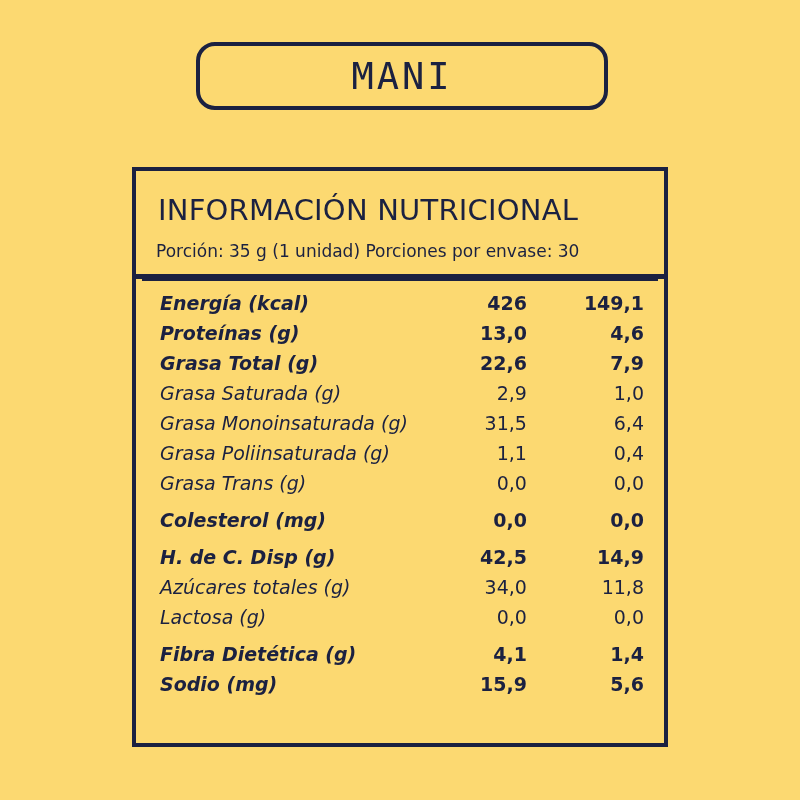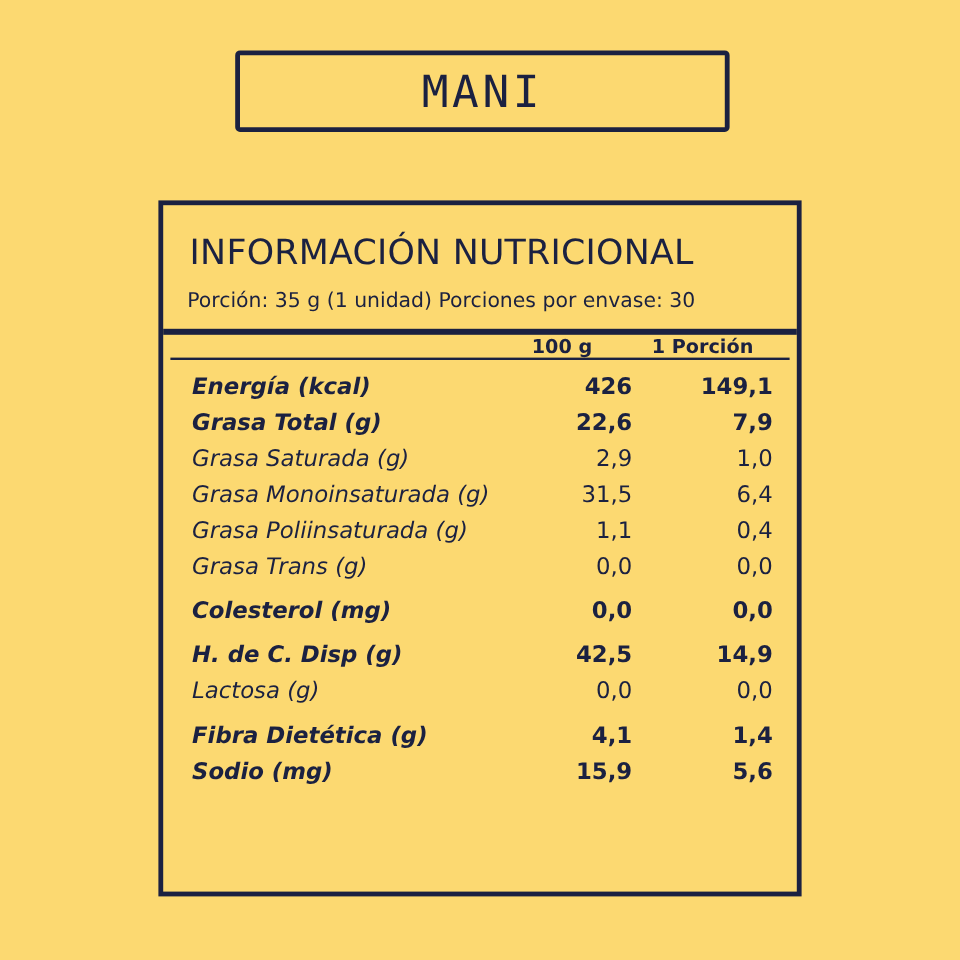--- a/index.html
+++ b/index.html
@@ -22,21 +22,21 @@
   }
 
   
   .title-pill {
     position: absolute;
     left: 196px;
     top: 42px;
     width: 412px;
     height: 68px;
     border: 4px solid #1B2141;
-    border-radius: 4px;
+    border-radius: 19px;
     box-sizing: border-box;
     display: flex;
     align-items: center;
     justify-content: center;
   }
   .title-text {
     font-family: "DejaVu Sans Mono", monospace;
     font-size: 37px;
     letter-spacing: 3px;
     color: #1B2141;
@@ -122,50 +122,41 @@
     <span class="title-text">MANI</span>
   </div>
 
   <div class="panel">
 
     <div class="panel-heading">INFORMACIÓN NUTRICIONAL</div>
     <div class="portion-line">Porción: 35 g (1 unidad) Porciones por envase: 30</div>
 
     <div class="rule-thick"></div>
 
-    <table class="nutri">
-      <colgroup>
-        <col class="col-label">
-        <col class="col-v1">
-        <col class="col-v2">
-      </colgroup>
-      <thead>
-        <tr class="hdr-row">
-          <th class="label-cell"></th>
-          <th>100 g</th>
-          <th>1 Porción</th>
-        </tr>
-      </thead>
-    </table>
 
     <div class="rule-thin"></div>
 
     <table class="nutri">
       <colgroup>
         <col class="col-label">
         <col class="col-v1">
         <col class="col-v2">
       </colgroup>
       <tbody>
         <tr class="data spacer-top">
           <td class="label-cell bold">Energía (kcal)</td>
           <td class="val bold">426</td>
           <td class="val bold">149,1</td>
         </tr>
         <tr class="data">
+          <td class="label-cell bold">Proteínas (g)</td>
+          <td class="val bold">13,0</td>
+          <td class="val bold">4,6</td>
+        </tr>
+        <tr class="data">
           <td class="label-cell bold">Grasa Total (g)</td>
           <td class="val bold">22,6</td>
           <td class="val bold">7,9</td>
         </tr>
         <tr class="data">
           <td class="label-cell indent">Grasa Saturada (g)</td>
           <td class="val">2,9</td>
           <td class="val">1,0</td>
         </tr>
         <tr class="data">
@@ -187,20 +178,25 @@
           <td class="label-cell bold">Colesterol (mg)</td>
           <td class="val bold">0,0</td>
           <td class="val bold">0,0</td>
         </tr>
         <tr class="data spacer-top">
           <td class="label-cell bold">H. de C. Disp (g)</td>
           <td class="val bold">42,5</td>
           <td class="val bold">14,9</td>
         </tr>
         <tr class="data">
+          <td class="label-cell">Azúcares totales (g)</td>
+          <td class="val">34,0</td>
+          <td class="val">11,8</td>
+        </tr>
+        <tr class="data">
           <td class="label-cell indent">Lactosa (g)</td>
           <td class="val">0,0</td>
           <td class="val">0,0</td>
         </tr>
         <tr class="data spacer-top">
           <td class="label-cell bold">Fibra Dietética (g)</td>
           <td class="val bold">4,1</td>
           <td class="val bold">1,4</td>
         </tr>
         <tr class="data">

